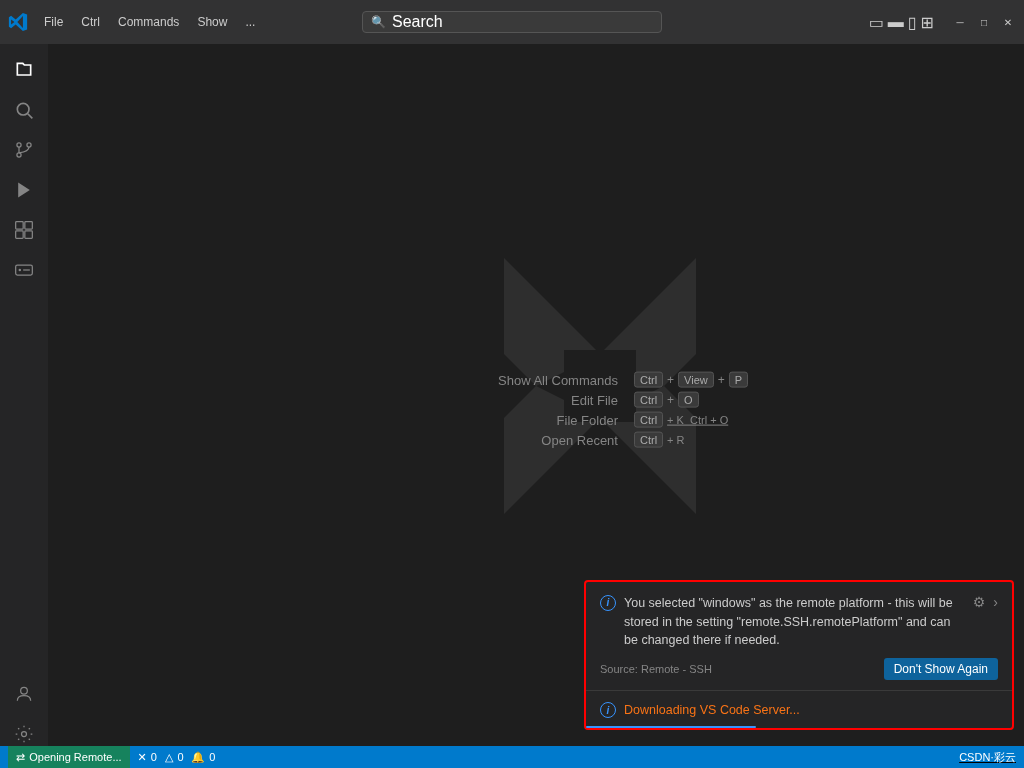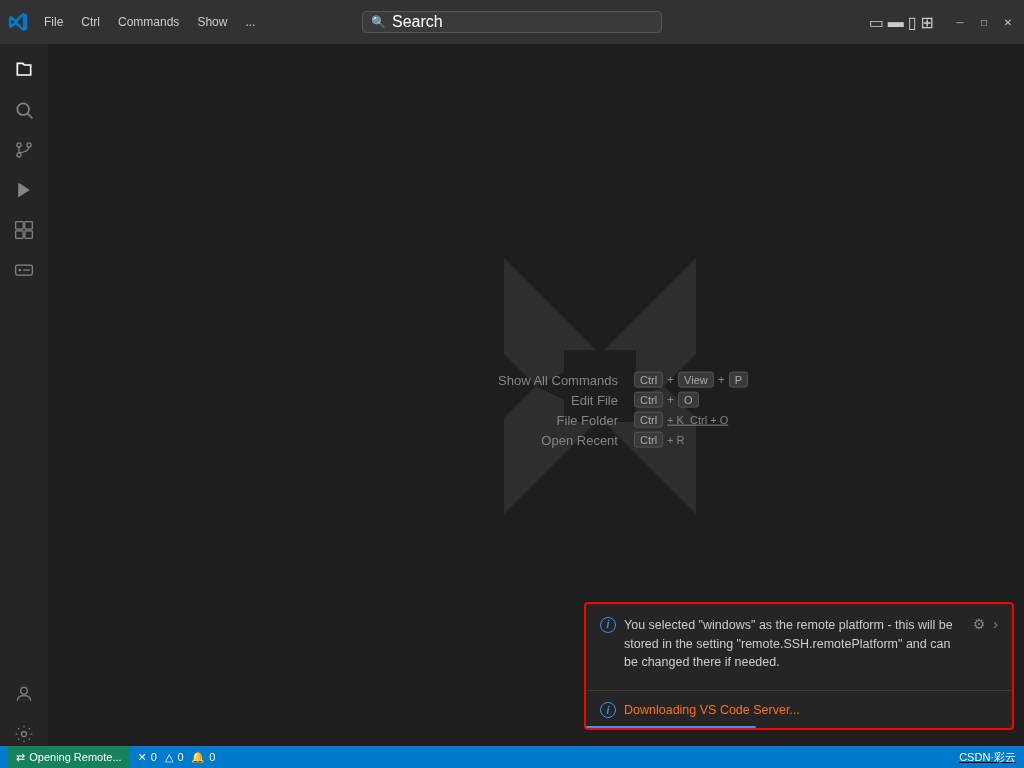--- a/index.html
+++ b/index.html
@@ -468,20 +468,24 @@
 
     <div id="notification-panel">
 
       <div id="notification-main">
         <div id="notification-header">
           <div class="info-icon-circle">i</div>
           <div id="notification-text">You selected "windows" as the remote platform - this will be stored in the setting "remote.SSH.remotePlatform" and can be changed there if needed.</div>
           <span id="notification-gear">⚙</span>
           <span id="notification-chevron">›</span>
         </div>
+        <div id="notification-footer">
+          <span id="notification-source">Source: Remote - SSH</span>
+          <button id="dont-show-btn">Don't Show Again</button>
+        </div>
       </div>
 
       <div id="notification-download" style="position:relative;">
         <div class="info-icon-circle">i</div>
         <span id="notification-download-text">Downloading VS Code Server...</span>
         <div id="download-progress-bar"></div>
       </div>
 
     </div>
 

